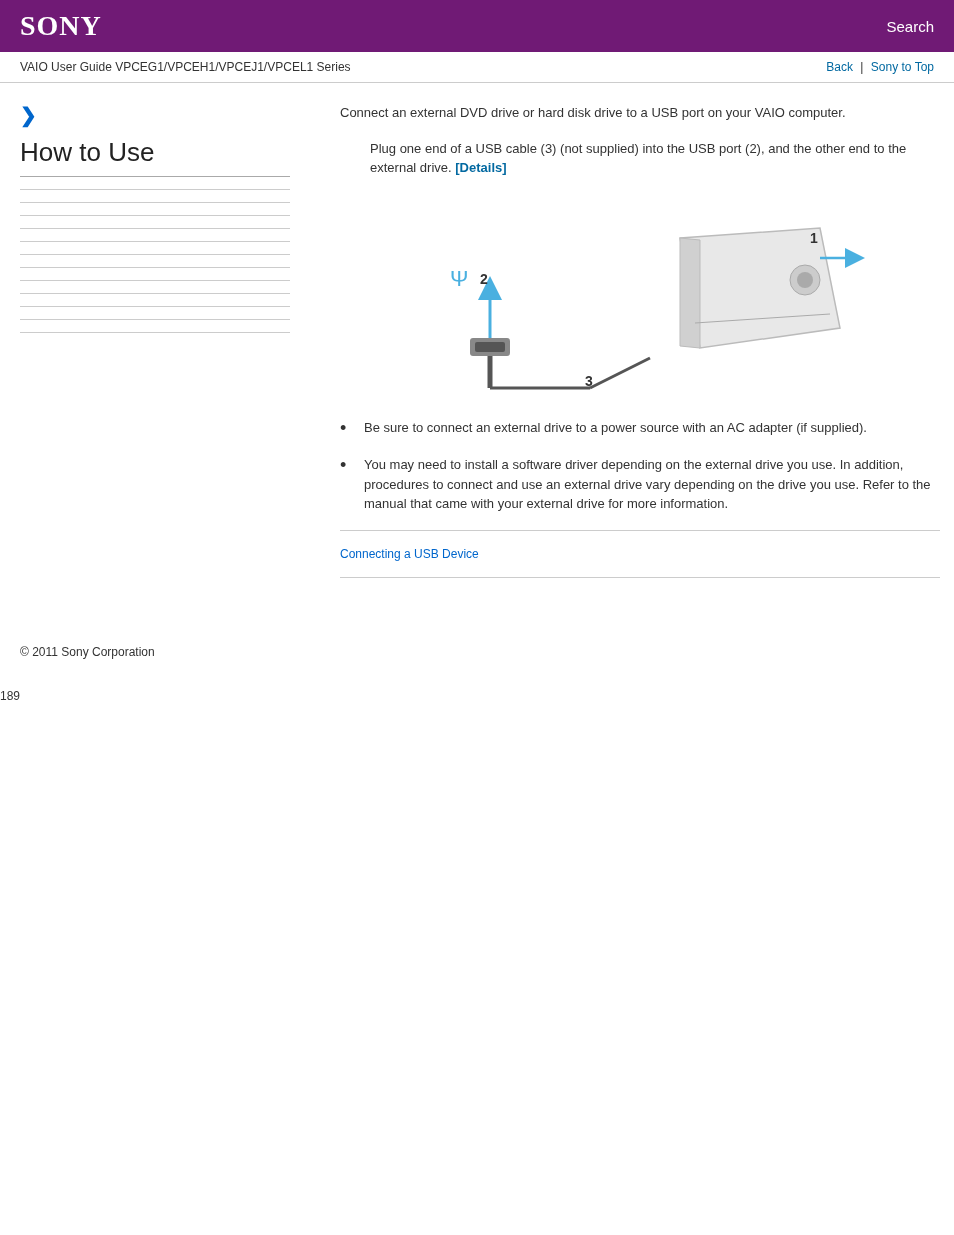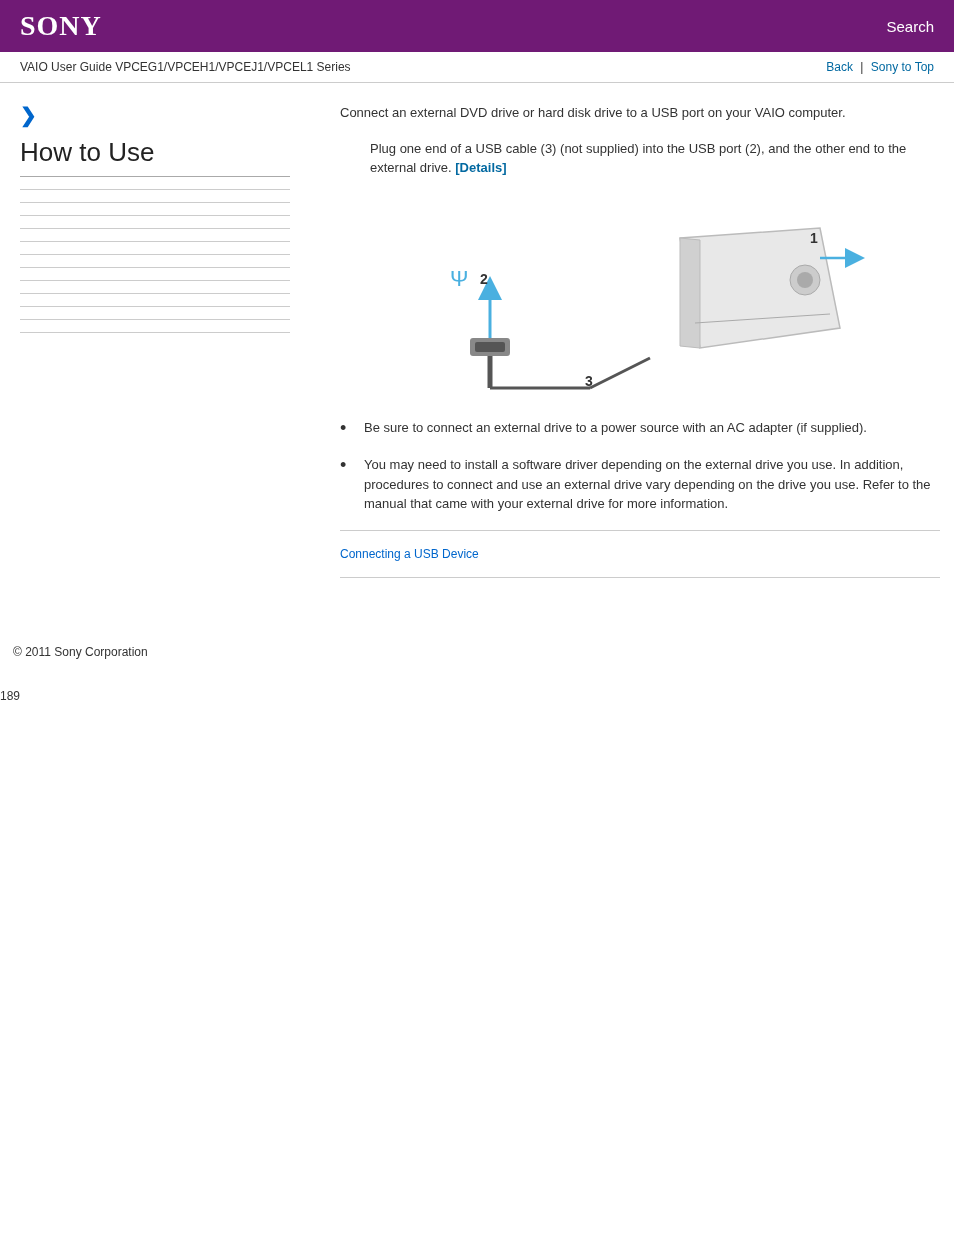--- a/index.html
+++ b/index.html
@@ -148,21 +148,21 @@
     #connecting-link {
       color: #0066cc;
       text-decoration: none;
       font-size: 12px;
       display: block;
       margin: 10px 0;
     }
 
     
     #footer {
-      padding: 30px 20px 10px 13px;
+      padding: 30px 20px 10px 20px;
     }
     #copyright {
       font-size: 12px;
       color: #333;
     }
     #page-number {
       text-align: left;
       font-size: 12px;
       color: #333;
       padding: 20px 0 10px 0;

